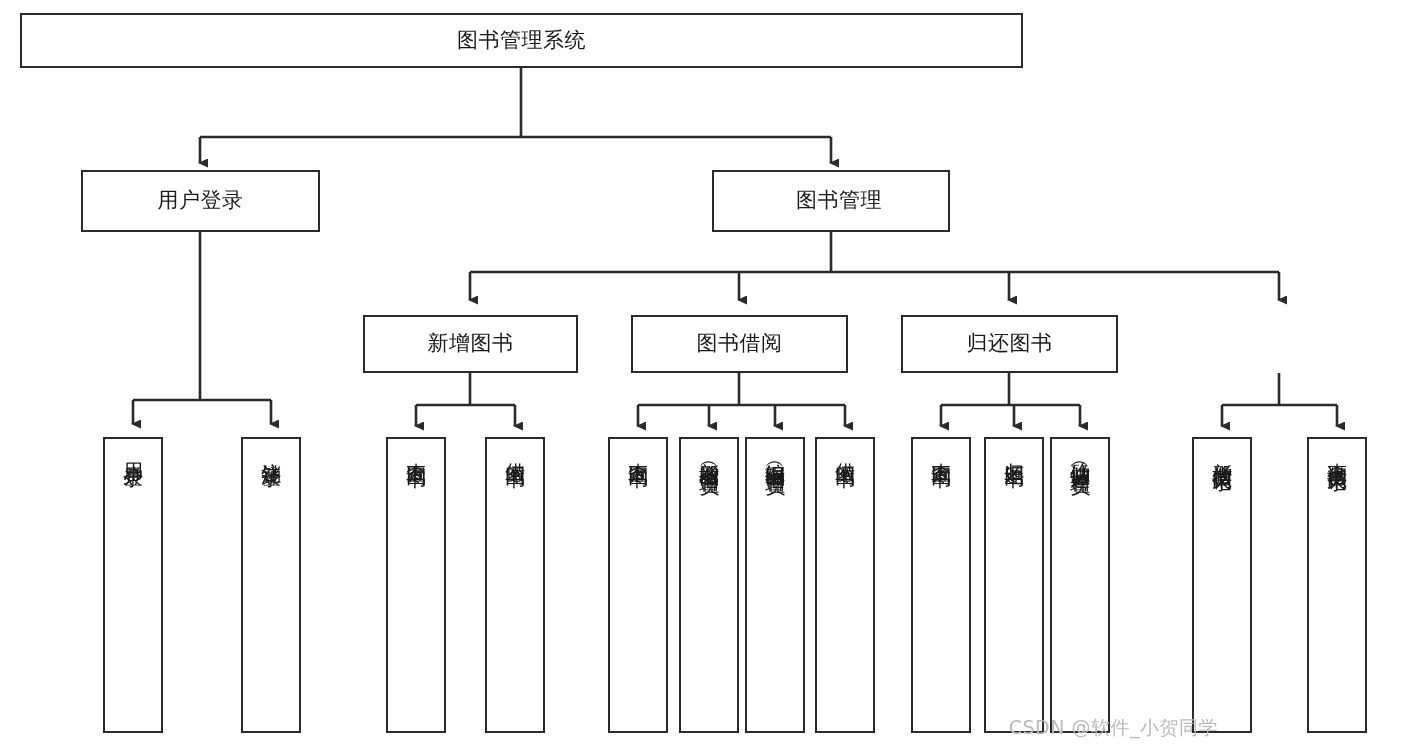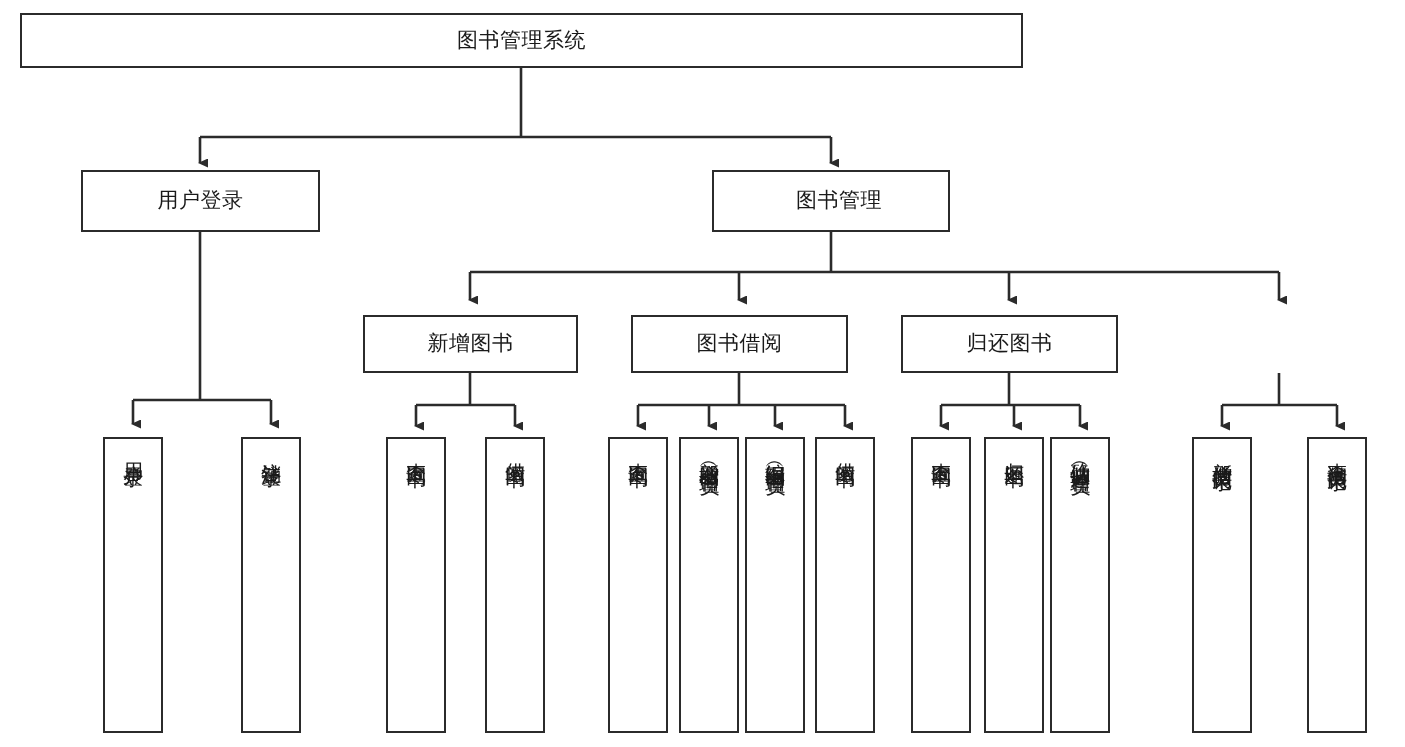--- a/index.html
+++ b/index.html
@@ -187,14 +187,15 @@
   <div class="node-box vertical" style="left: 1050px; top: 437px; width: 60px; height: 296px;">
     <span class="node-label">确认归还（管理员）</span>
   </div>
   <div class="node-box vertical" style="left: 1192px; top: 437px; width: 60px; height: 296px;">
     <span class="node-label">新增借阅记录</span>
   </div>
   <div class="node-box vertical" style="left: 1307px; top: 437px; width: 60px; height: 296px;">
     <span class="node-label">查询借阅记录</span>
   </div>
 
+  <div class="watermark">CSDN @软件_小贺同学</div>
 
 </div>
 
 </body></html>

